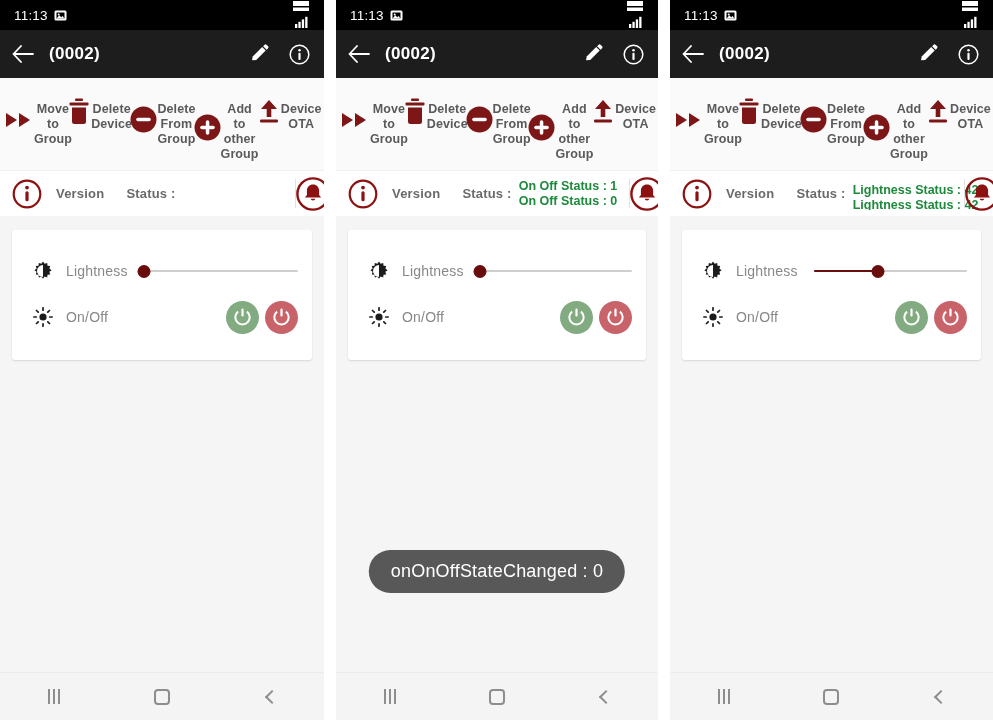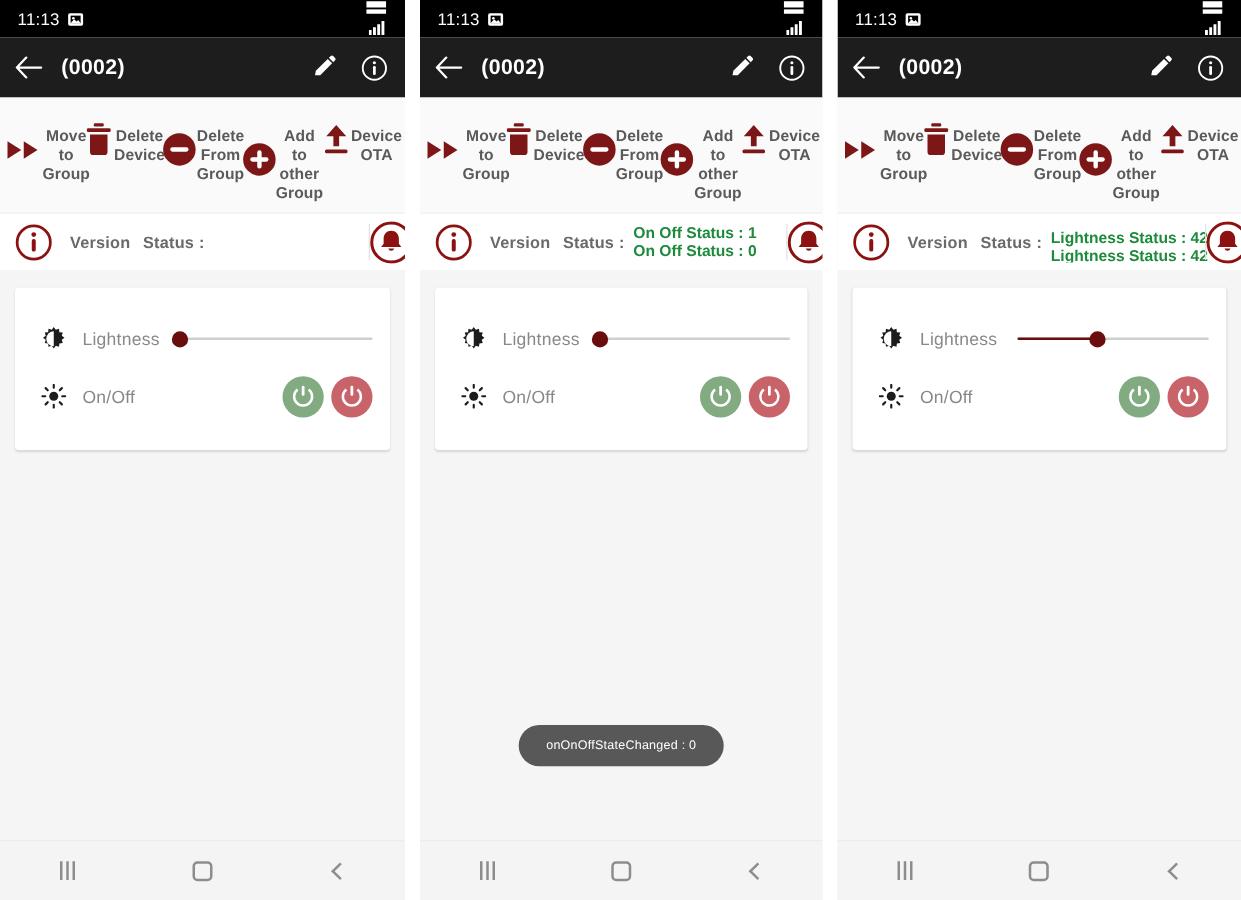--- a/index.html
+++ b/index.html
@@ -87,21 +87,21 @@
     position: relative;
     border-top: 1px solid #f0f0f0;
   }
   .ver-info-ico { flex: none; display: flex; }
   .ver-label {
     font-size: 13px; font-weight: bold; color: #6a6a6a;
     margin-left: 14px; letter-spacing: .2px; text-align: center;
   }
   .status-label {
     font-size: 13px; font-weight: bold; color: #6a6a6a;
-    margin-left: 10px; letter-spacing: .2px; flex: none;
+    margin-left: 22px; letter-spacing: .2px; flex: none;
   }
   .status-values {
     margin-left: 7px;
     font-size: 12.5px; font-weight: bold; color: #1e8a3c;
     line-height: 15px; white-space: nowrap;
     max-height: 32px; overflow: hidden;
     flex: 1; min-width: 0;
   }
   .status-values.scrolled { padding-top: 0; }
   .status-values span { display: block; }
@@ -161,24 +161,24 @@
   .pbtn {
     width: 33px; height: 33px; border-radius: 50%;
     display: flex; align-items: center; justify-content: center;
     cursor: pointer;
   }
   .pbtn.on  { background: #82ab82; }
   .pbtn.off { background: #c9636a; }
 
   
   .toast {
-    position: absolute; left: 50%; bottom: 55px;
+    position: absolute; left: 50%; bottom: 75px;
     transform: translateX(-50%);
     background: #585858; color: #ffffff;
-    font-size: 10px; letter-spacing: .2px;
+    font-size: 18px; letter-spacing: .2px;
     padding: 11px 22px; border-radius: 22px;
     white-space: nowrap;
   }
 
   
   .navbar {
     height: 48px; background: #f4f4f4;
     display: flex; align-items: center; justify-content: space-around;
     flex: none;
     border-top: 1px solid #ececec;

